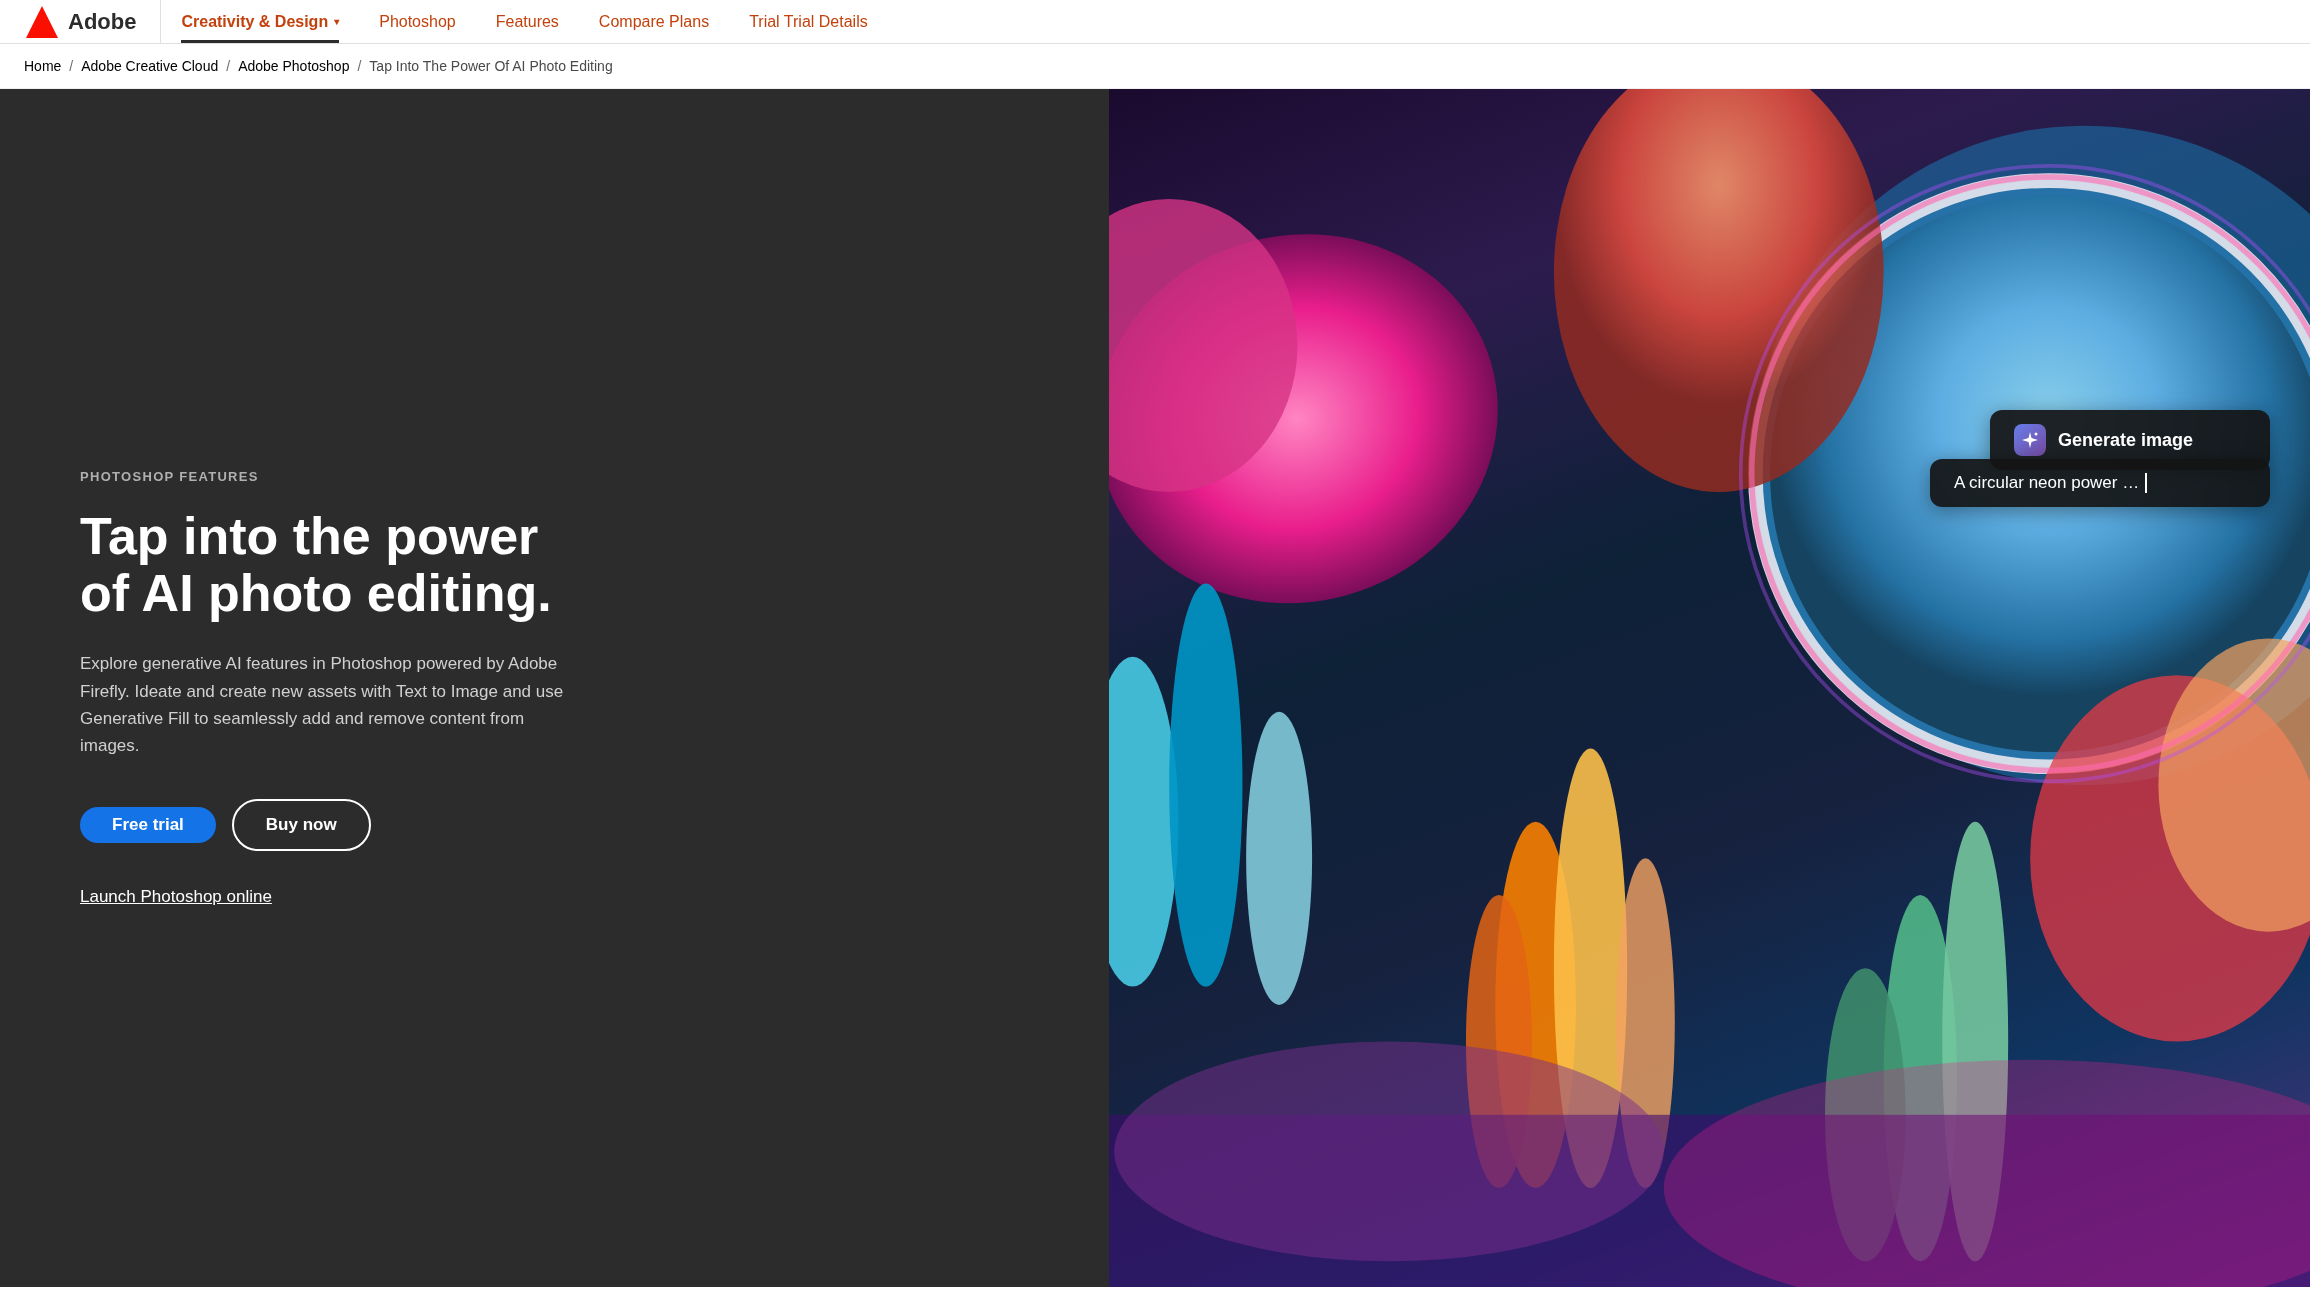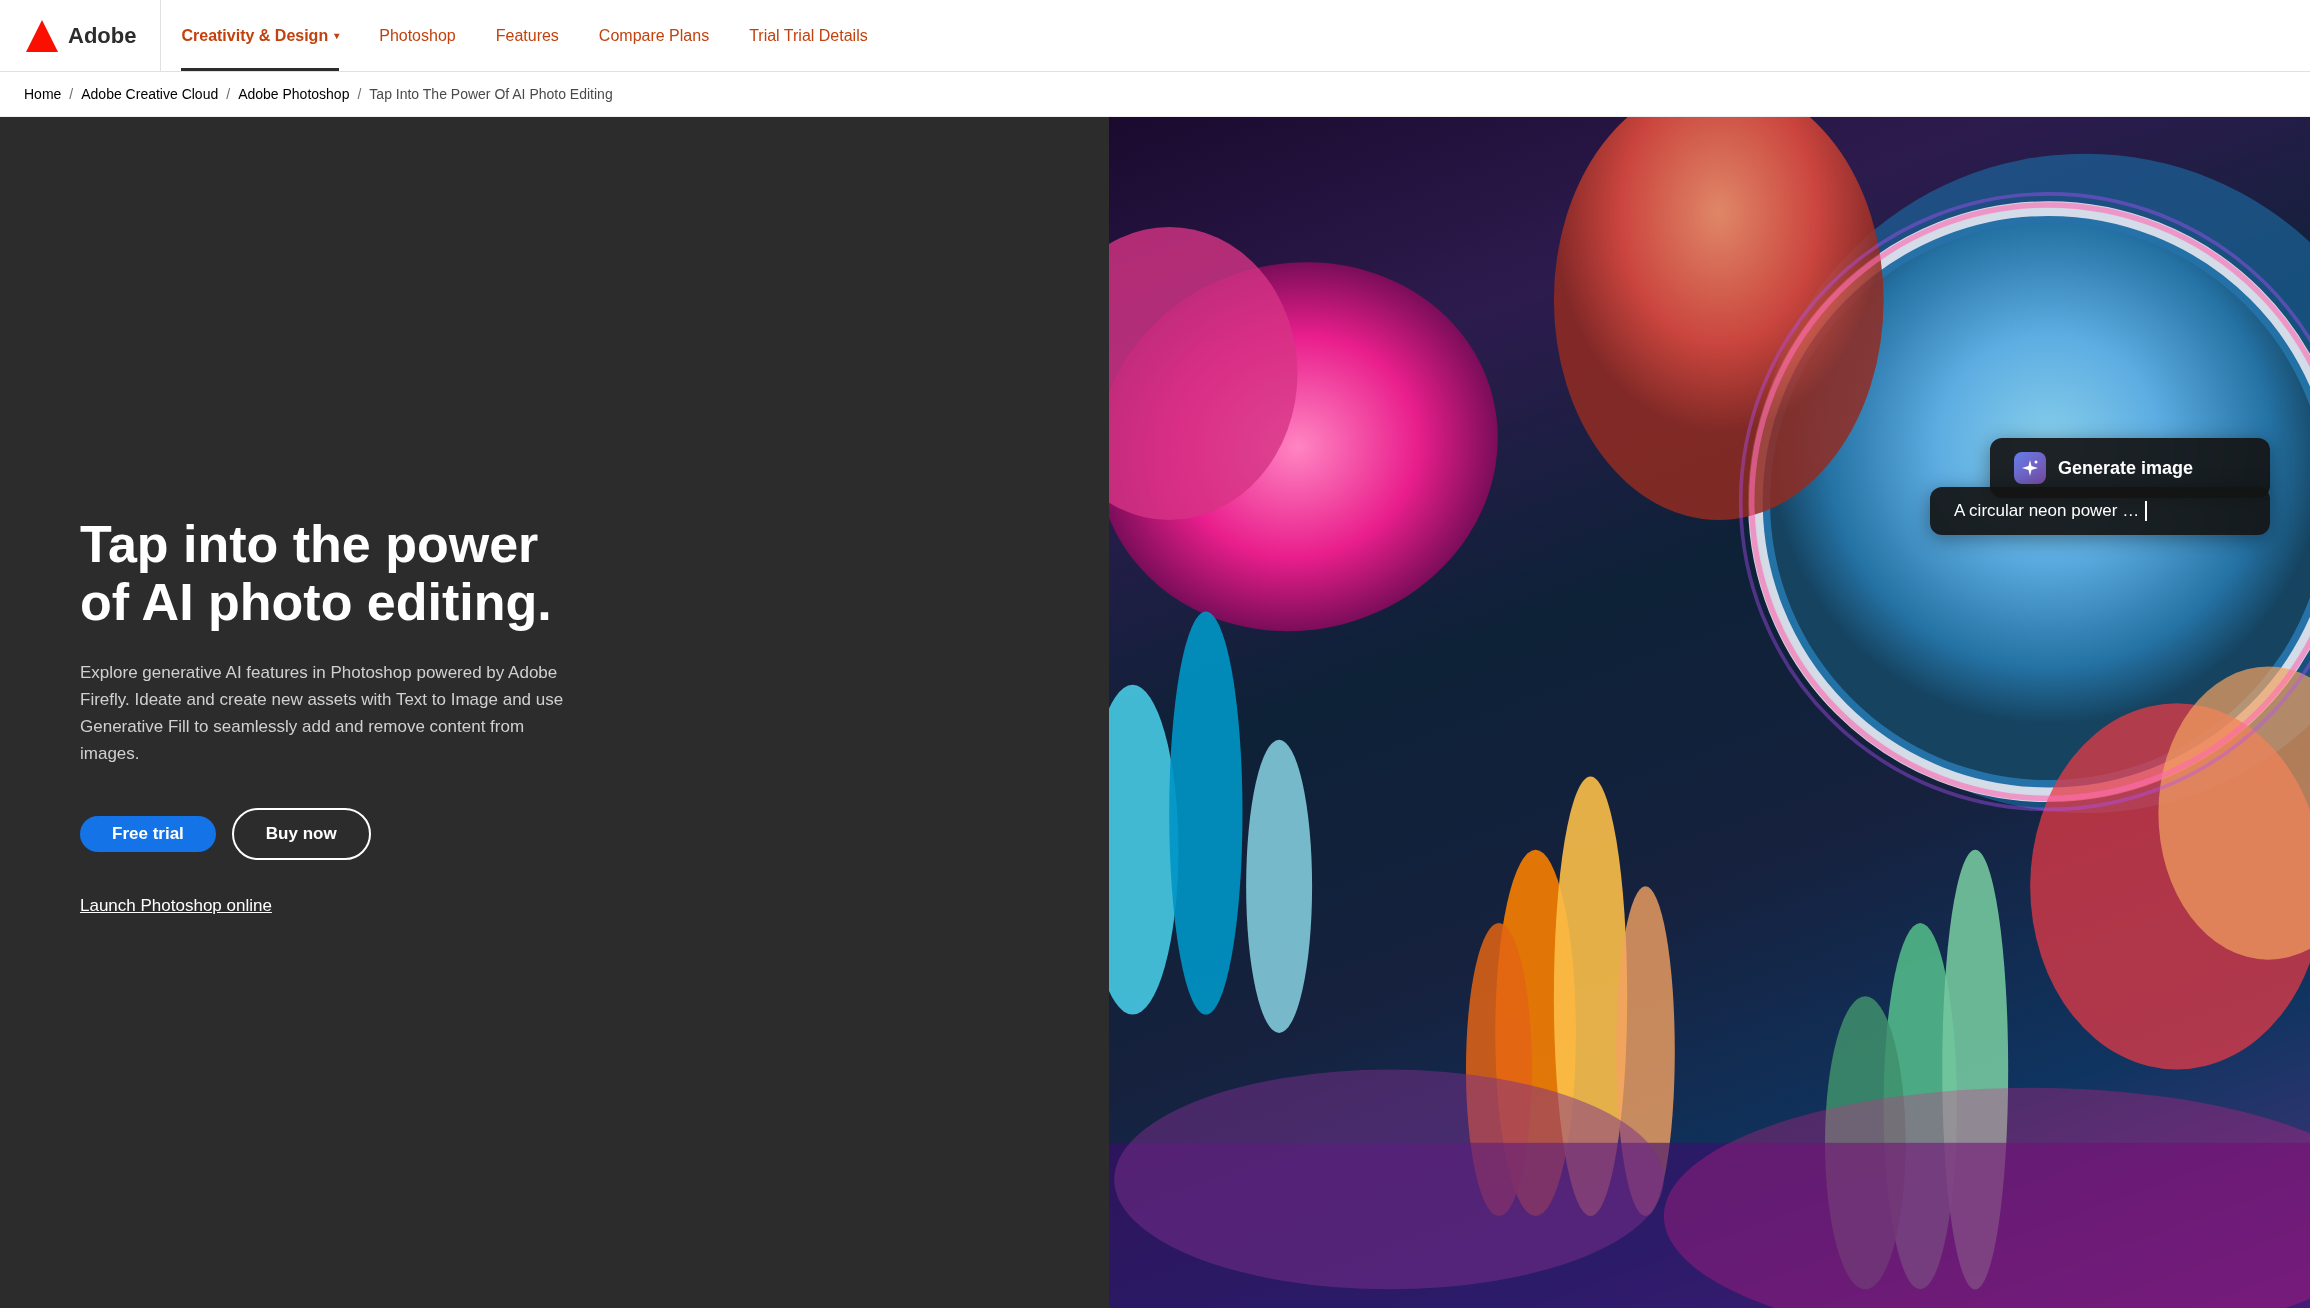--- a/index.html
+++ b/index.html
@@ -2,21 +2,21 @@
 <html><head>
   <meta charset="utf-8">
   <style>
     * { margin: 0; padding: 0; box-sizing: border-box; }
     body { font-family: 'Adobe Clean', Arial, sans-serif; background: #fff; }
 
     
     .header {
       display: flex;
       align-items: center;
-      height: 72px;
+      height: 44px;
       border-bottom: 1px solid #e0e0e0;
       padding: 0 24px;
       background: #fff;
       position: relative;
     }
     .logo-area {
       display: flex;
       align-items: center;
       gap: 8px;
       padding-right: 24px;
@@ -269,20 +269,21 @@
   <span class="breadcrumb-separator">/</span>
   <a class="breadcrumb-item">Adobe Creative Cloud</a>
   <span class="breadcrumb-separator">/</span>
   <a class="breadcrumb-item">Adobe Photoshop</a>
   <span class="breadcrumb-separator">/</span>
   <span class="breadcrumb-current">Tap Into The Power Of AI Photo Editing</span>
 </nav>
 
 <section class="hero">
   <div class="hero-left">
+    <p class="section-label">PHOTOSHOP FEATURES</p>
     <h1 class="hero-title">Tap into the power of AI photo editing.</h1>
     <p class="hero-description">Explore generative AI features in Photoshop powered by Adobe Firefly. Ideate and create new assets with Text to Image and use Generative Fill to seamlessly add and remove content from images.</p>
     <div class="cta-buttons">
       <button class="btn-free-trial">Free trial</button>
       <button class="btn-buy-now">Buy now</button>
     </div>
     <a class="launch-link">Launch Photoshop online</a>
   </div>
   <div class="hero-right">
     <div class="coral-container">

